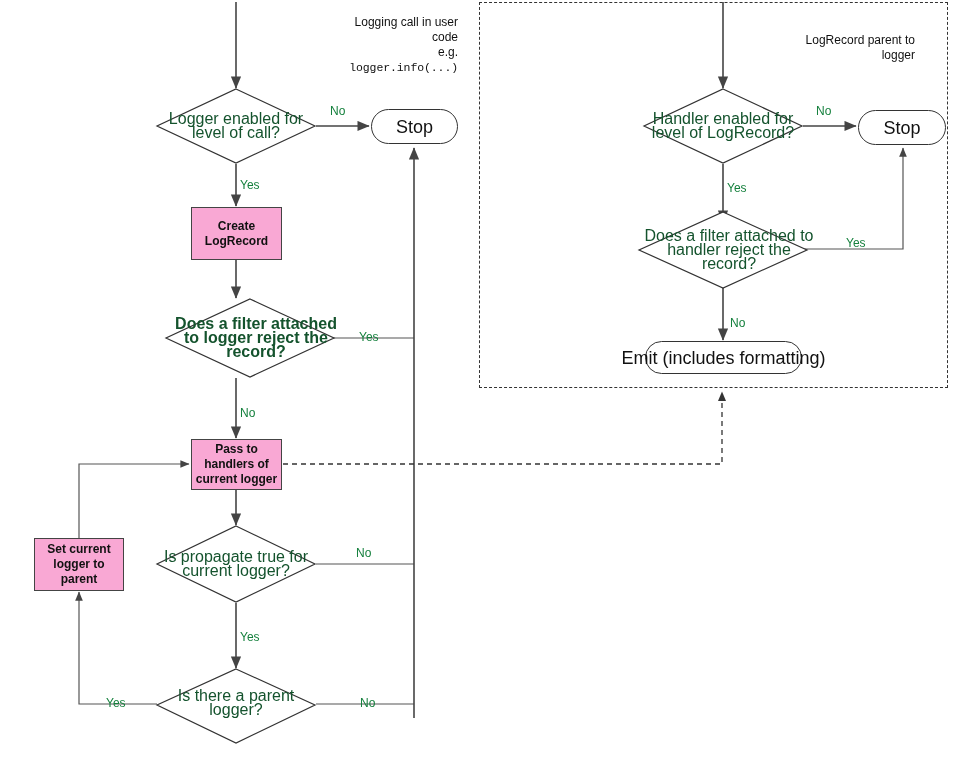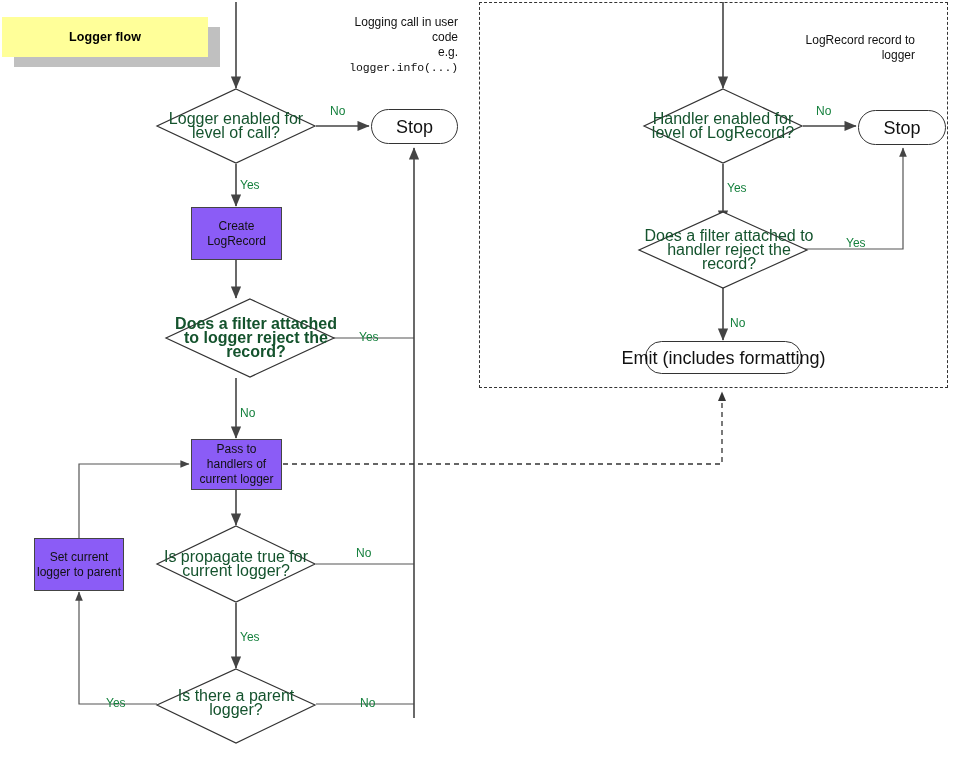--- a/index.html
+++ b/index.html
@@ -26,22 +26,22 @@
     display:flex;align-items:center;justify-content:center;
   }
   .title-plate .face span{
     font-size:12.5px;font-weight:bold;color:#000;letter-spacing:.1px;
   }
 
   
   .node{position:absolute;box-sizing:border-box;}
 
   .proc{
-    border:1px solid #444;background:#8b5cf6;
-    display:flex;align-items:center;justify-content:center;text-align:center;
+    border:1px solid #444;background:#f9a8d4;
+    display:flex;align-items:center;justify-content:center;text-align:center;font-weight:bold;
   }
   .proc span{font-size:12px;line-height:15px;color:#111;}
 
   .term{
     border:1px solid #333;background:#fff;border-radius:18px;
     display:flex;align-items:center;justify-content:center;text-align:center;
   }
   .term span{font-size:18px;line-height:14px;color:#111;white-space:nowrap;}
 
   .diamond{pointer-events:none;}
@@ -110,26 +110,20 @@
     <path class="ln" d="M803,126 L856,126" marker-end="url(#ah)"></path>
     <path class="ln" d="M723,164 L723,222" marker-end="url(#ah)"></path>
     <path class="ln-thin" d="M803,249 L903,249 L903,148" marker-end="url(#ah)"></path>
     <path class="ln" d="M723,277 L723,340" marker-end="url(#ah)"></path>
 
     <path class="ln-dash" d="M283,464 L722,464 L722,392" marker-end="url(#ahd)"></path>
   </svg>
 
   <div class="group-box" style="left:479px;top:2px;width:469px;height:386px;"></div>
 
-  <div class="title-plate" style="left:2px;top:17px;width:206px;height:40px;">
-    <div class="shadow"></div>
-    <div class="face">
-      <span>Logger flow</span>
-    </div>
-  </div>
 
 
   <div class="ftext" style="left:243px;top:15px;width:215px;">
     <div>Logging call in user</div>
     <div>code</div>
     <div>e.g.</div>
     <div class="mono">logger.info(...)</div>
   </div>
 
   <div class="node diamond" style="left:156px;top:88px;width:160px;height:76px;">
@@ -187,21 +181,21 @@
   <div class="elabel" style="left:330px;top:105px;">No</div>
   <div class="elabel" style="left:240px;top:179px;">Yes</div>
   <div class="elabel" style="left:359px;top:331px;">Yes</div>
   <div class="elabel" style="left:240px;top:407px;">No</div>
   <div class="elabel" style="left:356px;top:547px;">No</div>
   <div class="elabel" style="left:240px;top:631px;">Yes</div>
   <div class="elabel" style="left:106px;top:697px;">Yes</div>
   <div class="elabel" style="left:360px;top:697px;">No</div>
 
   <div class="ftext" style="left:730px;top:33px;width:185px;">
-    <div>LogRecord record to</div>
+    <div>LogRecord parent to</div>
     <div>logger</div>
   </div>
 
   <div class="node diamond" style="left:643px;top:88px;width:160px;height:76px;">
     <svg width="160" height="76" viewBox="0 0 160 76">
       <polygon points="80,1 159,38 80,75 1,38" fill="#ffffff" stroke="#333" stroke-width="1.2"></polygon>
     </svg>
     <div class="dlabel">
       <span>Handler enabled for level of LogRecord?</span>
     </div>

